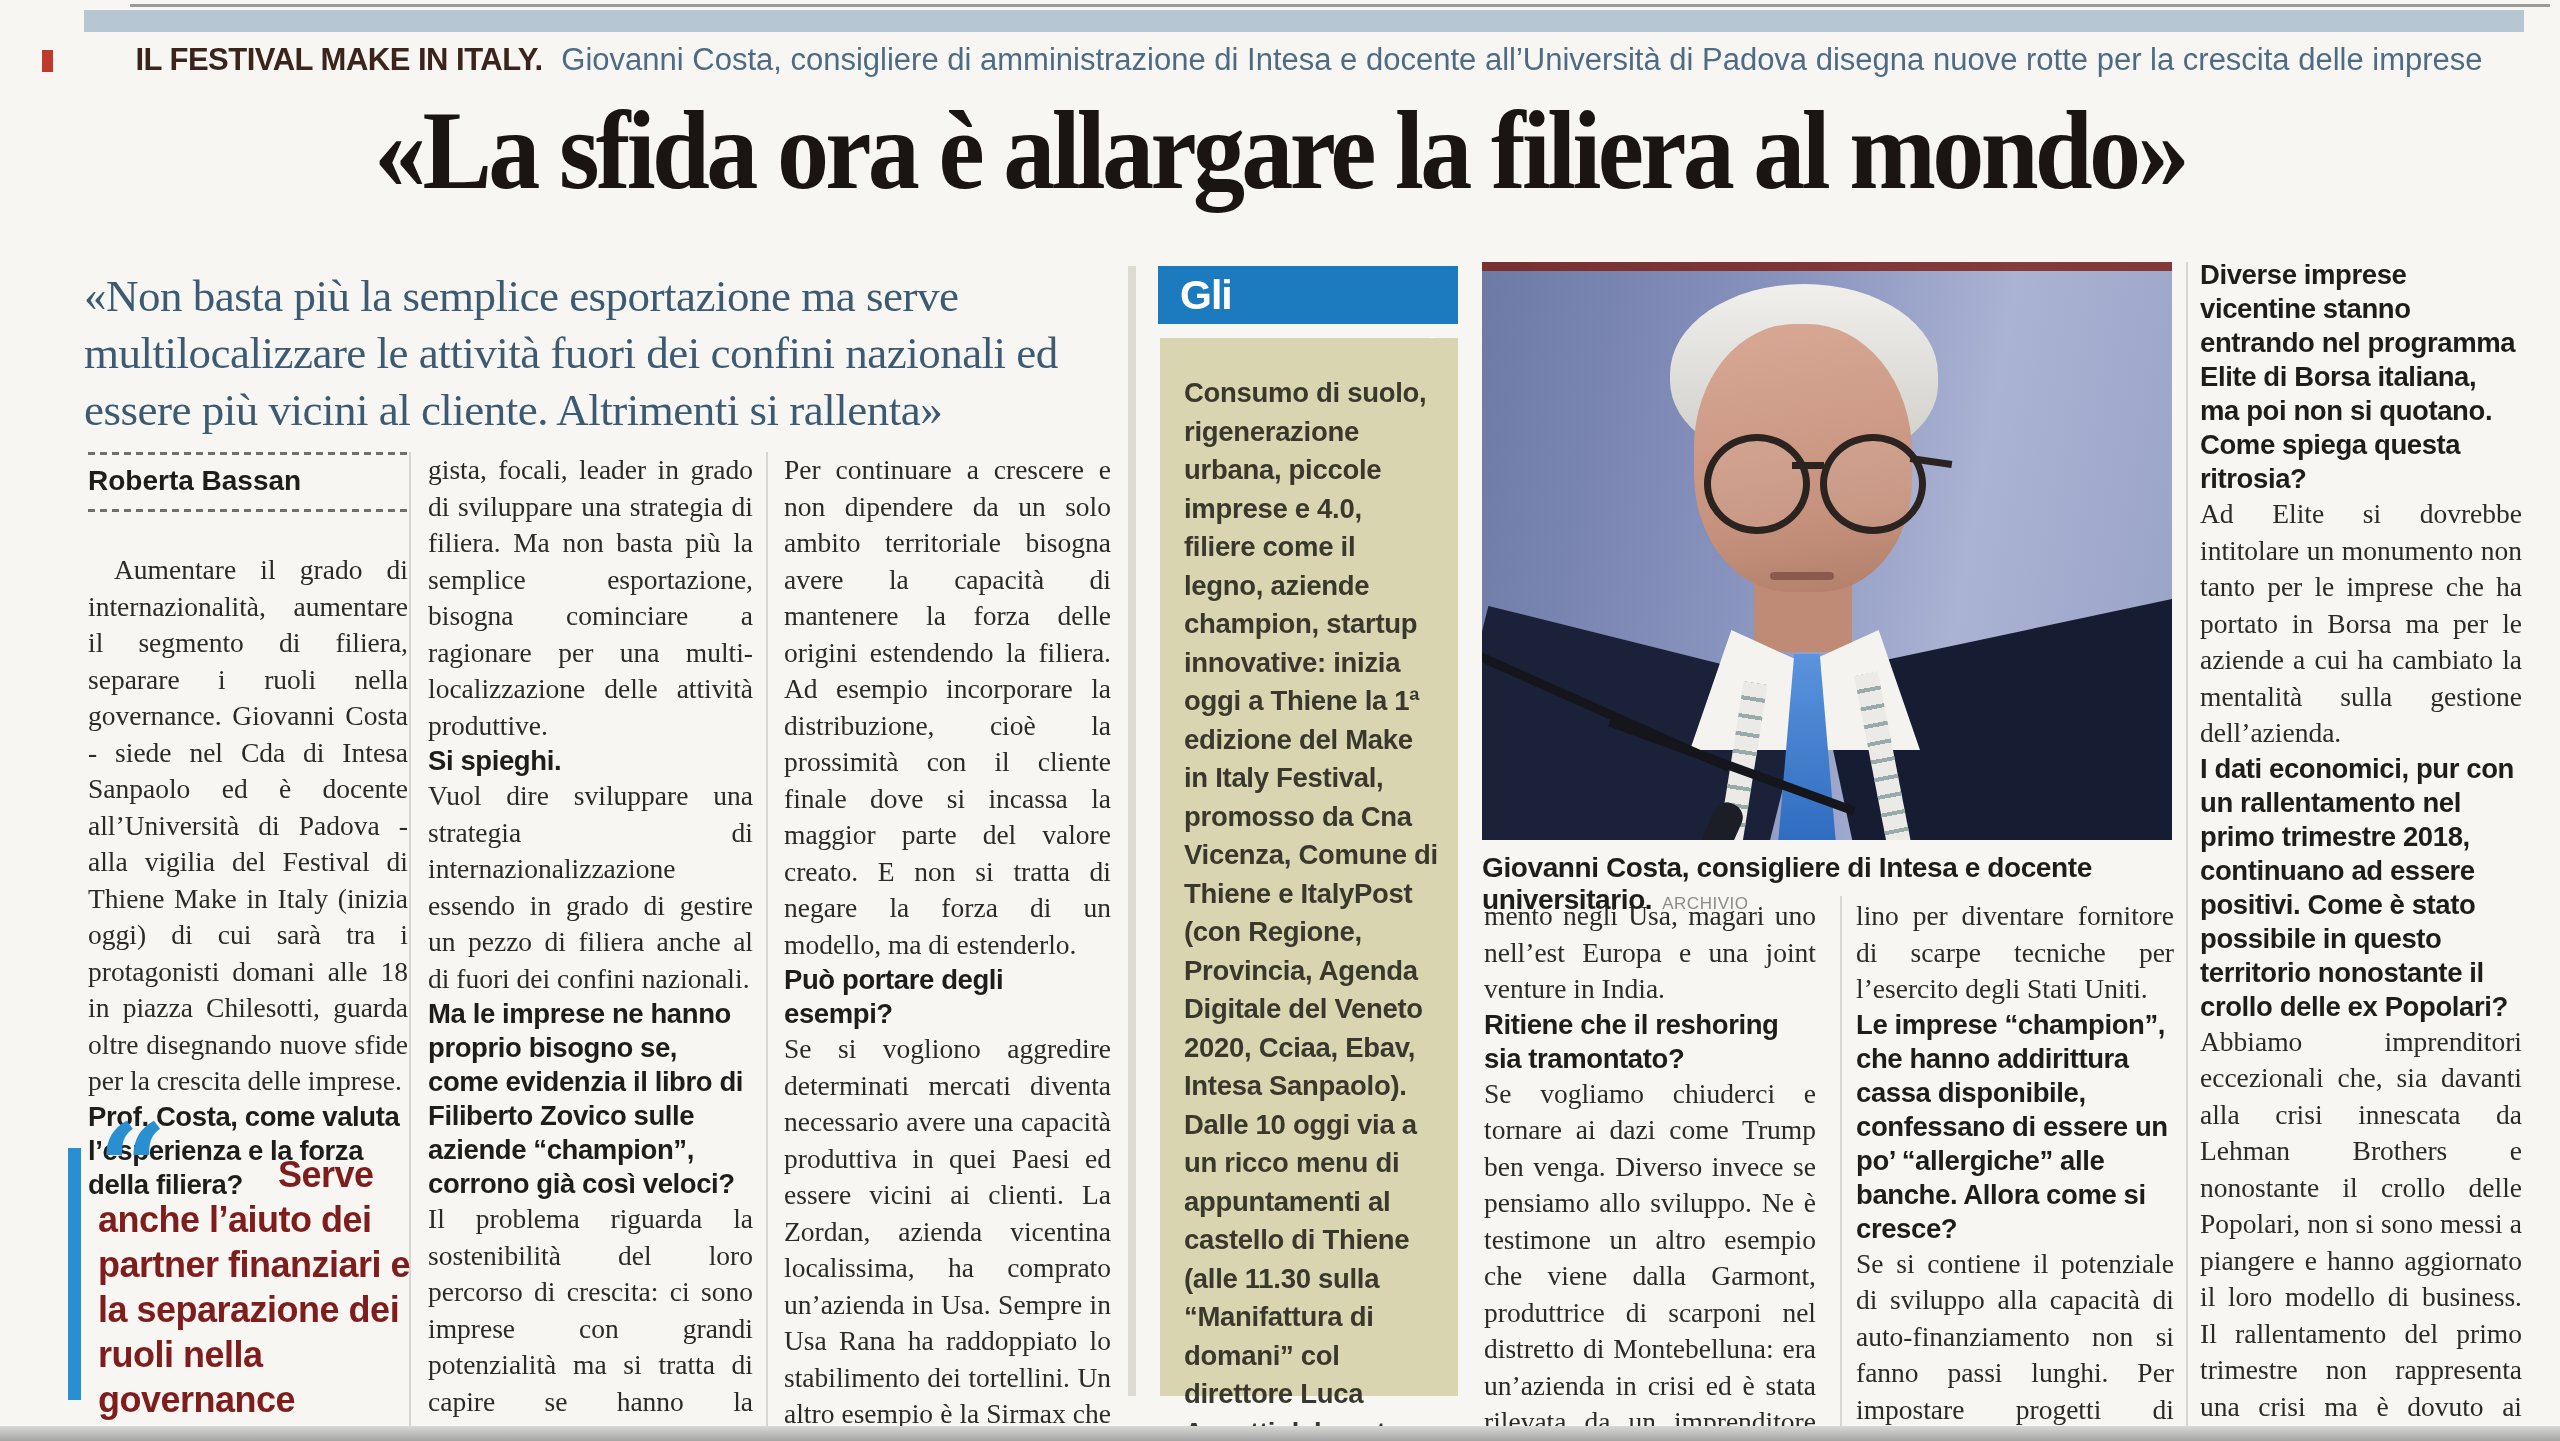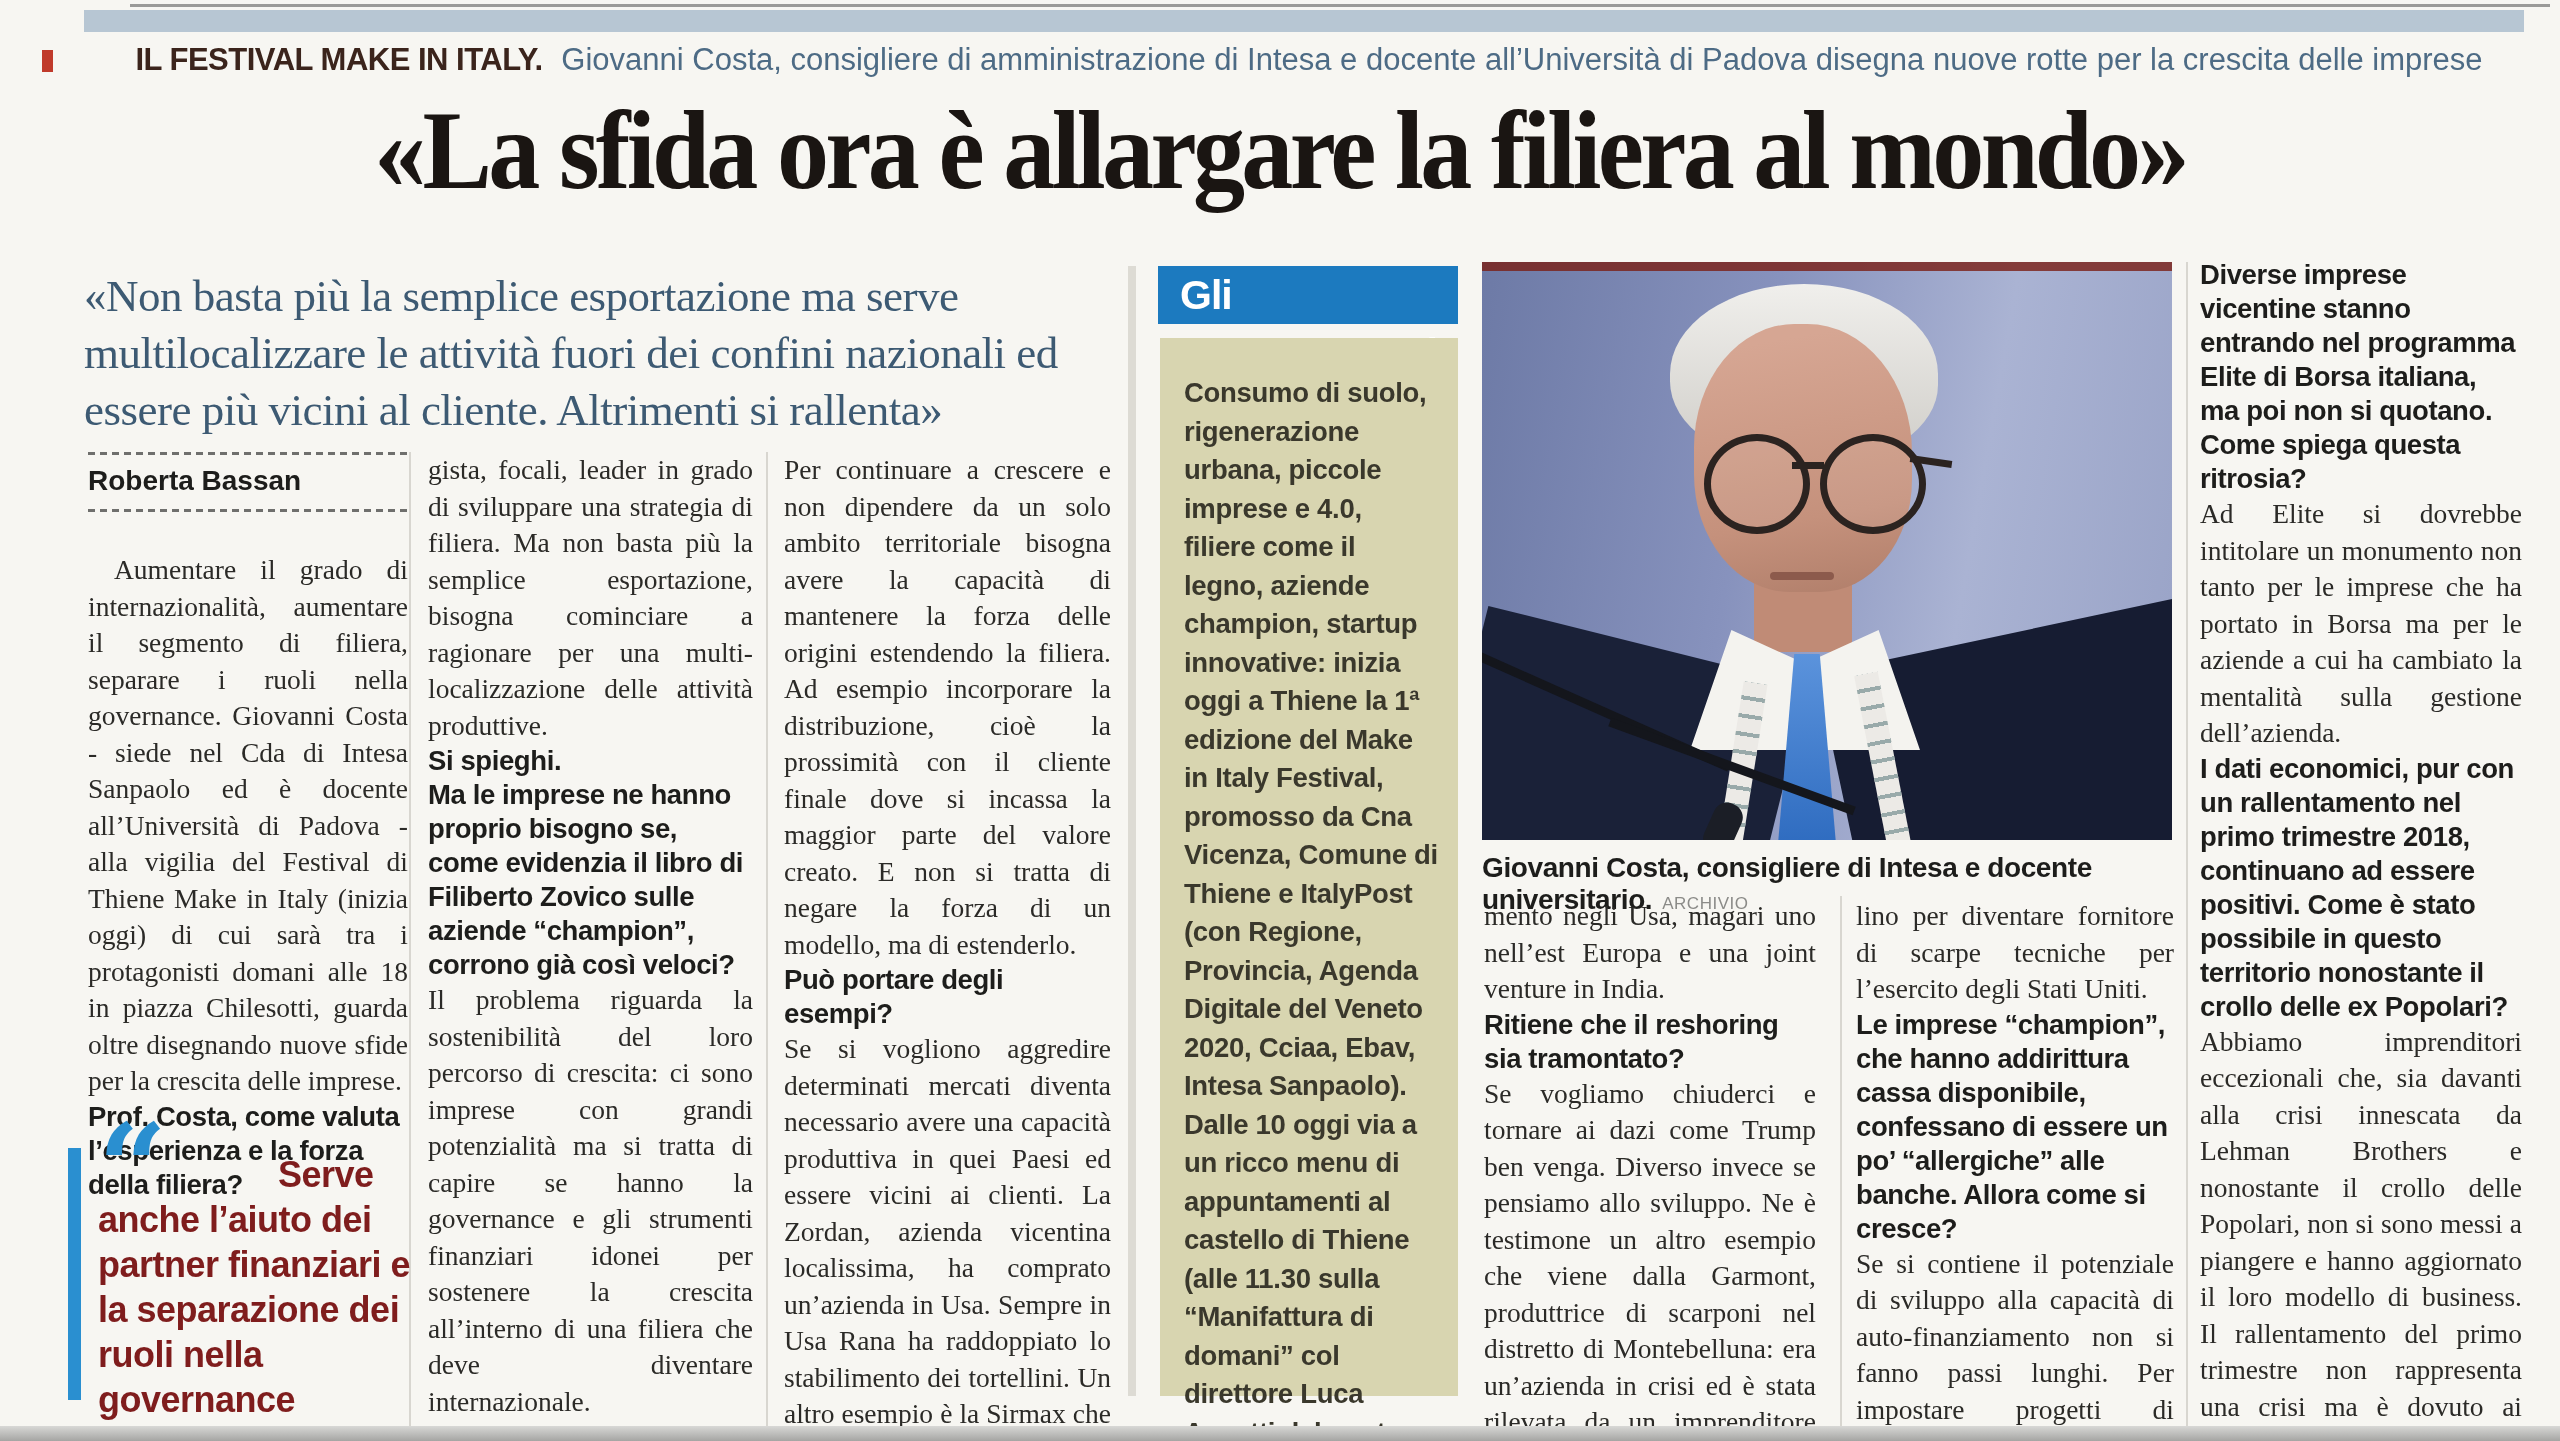--- a/index.html
+++ b/index.html
@@ -118,20 +118,21 @@
     <p class="q">Prof. Costa, come valuta l’esperienza e la forza della filiera?</p>
   </div>
 
   <div class="pq-bar"></div>
   <div class="pq-glyph">“</div>
   <div class="pq-text">Serve anche l’aiuto dei partner finanziari e la separazione dei ruoli nella governance</div>
 
   <div class="col" style="left:428px;top:452px;width:325px;">
     <p>gista, focali, leader in grado di sviluppare una strategia di filiera. Ma non basta più la semplice esportazione, bisogna cominciare a ragionare per una multi-localizzazione delle attività produttive.</p>
     <p class="q">Si spieghi.</p>
+    <p>Vuol dire sviluppare una strategia di internazionalizzazione essendo in grado di gestire un pezzo di filiera anche al di fuori dei confini nazionali.</p>
     <p class="q">Ma le imprese ne hanno proprio bisogno se, come evidenzia il libro di Filiberto Zovico sulle aziende “champion”, corrono già così veloci?</p>
     <p>Il problema riguarda la sostenibilità del loro percorso di crescita: ci sono imprese con grandi potenzialità ma si tratta di capire se hanno la governance e gli strumenti finanziari idonei per sostenere la crescita all’interno di una filiera che deve diventare internazionale.</p>
 
   </div>
 
   <div class="col" style="left:784px;top:452px;width:327px;">
     <p>Per continuare a crescere e non dipendere da un solo ambito territoriale bisogna avere la capacità di mantenere la forza delle origini estendendo la filiera. Ad esempio incorporare la distribuzione, cioè la prossimità con il cliente finale dove si incassa la maggior parte del valore creato. E non si tratta di negare la forza di un modello, ma di estenderlo.</p>
     <p class="q">Può portare degli esempi?</p>
     <p>Se si vogliono aggredire determinati mercati diventa necessario avere una capacità produttiva in quei Paesi ed essere vicini ai clienti. La Zordan, azienda vicentina localissima, ha comprato un’azienda in Usa. Sempre in Usa Rana ha raddoppiato lo stabilimento dei tortellini. Un altro esempio è la Sirmax che produce plastiche per automotive, anch’essa ha aperto negli Usa. Questo non significa rinnegare le origini, ma significa in questo caso che l’automotive è una filiera internazionale e se si vuole giocare un ruolo in quel settore bisogna avere uno stabili-</p>
   </div>

